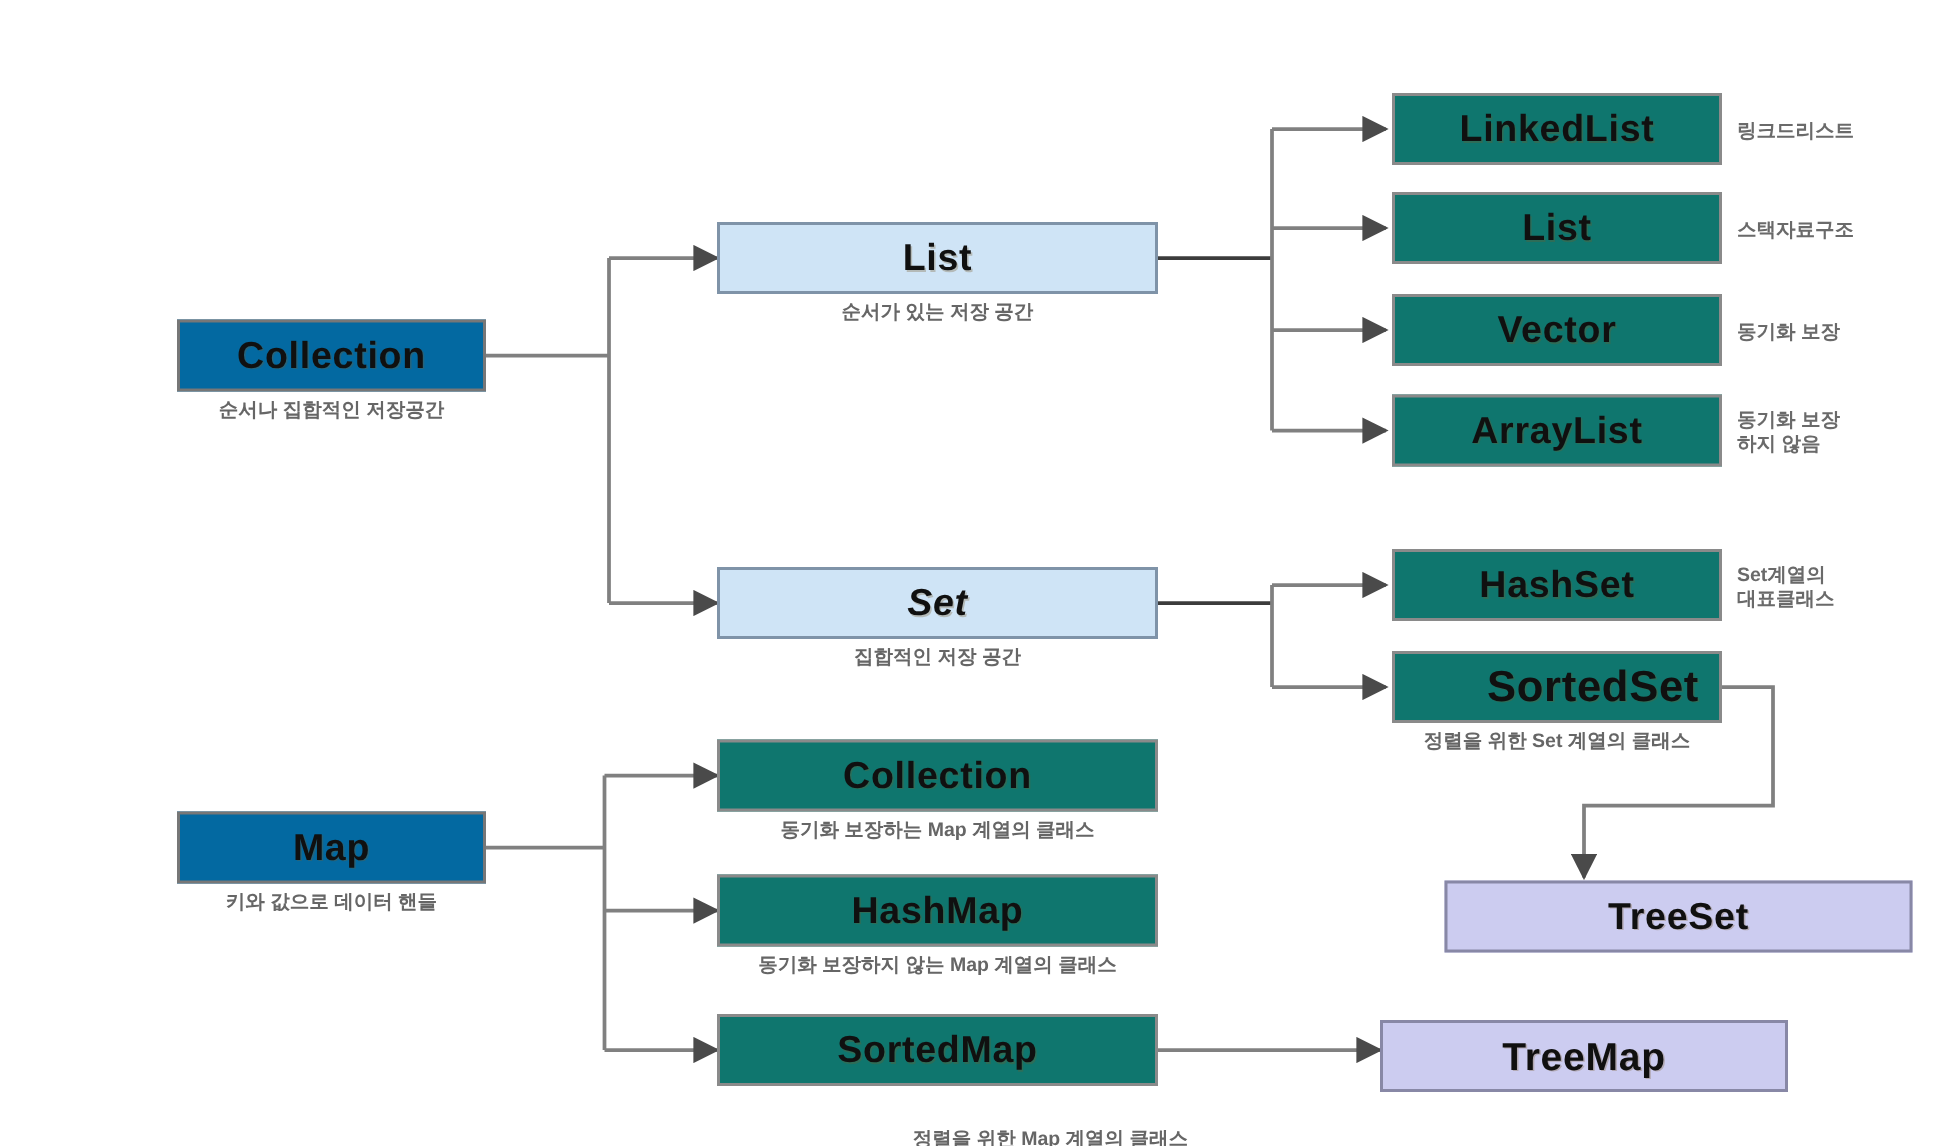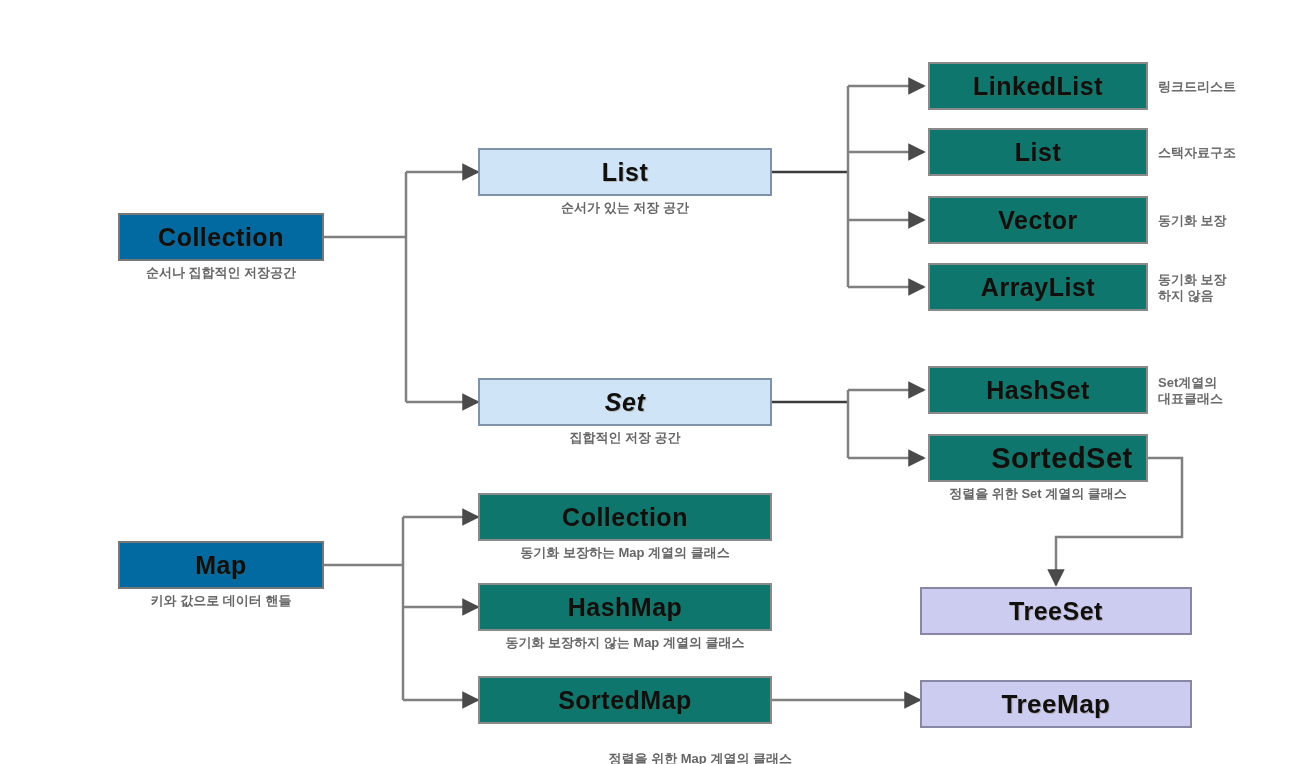--- a/index.html
+++ b/index.html
@@ -126,21 +126,21 @@
   <div class="side-note" style="left:1158px;top:272px;width:140px;">동기화 보장
 하지 않음</div>
 
   <div class="node white" style="left:928px;top:366px;width:220px;height:48px;font-size:25px;">HashSet</div>
   <div class="side-note" style="left:1158px;top:375px;width:140px;">Set계열의
 대표클래스</div>
 
   <div class="node white" style="left:928px;top:434px;width:220px;height:48px;font-size:29px;padding-left:48px;">SortedSet</div>
   <div class="caption" style="left:898px;top:487px;width:280px;">정렬을 위한 Set 계열의 클래스</div>
 
-  <div class="node purple" style="left:920px;top:587px;width:272px;height:48px;font-size:25px;">TreeSet</div>
+  <div class="node purple" style="left:963px;top:587px;width:312px;height:48px;font-size:25px;">TreeSet</div>
 
   <div class="node gray" style="left:118px;top:541px;width:206px;height:48px;font-size:25px;">Map</div>
   <div class="caption" style="left:98px;top:594px;width:246px;">키와 값으로 데이터 핸들</div>
 
   <div class="node white" style="left:478px;top:493px;width:294px;height:48px;font-size:25px;">Collection</div>
   <div class="caption" style="left:458px;top:546px;width:334px;">동기화 보장하는 Map 계열의 클래스</div>
 
   <div class="node white" style="left:478px;top:583px;width:294px;height:48px;font-size:25px;">HashMap</div>
   <div class="caption" style="left:450px;top:636px;width:350px;">동기화 보장하지 않는 Map 계열의 클래스</div>
 

